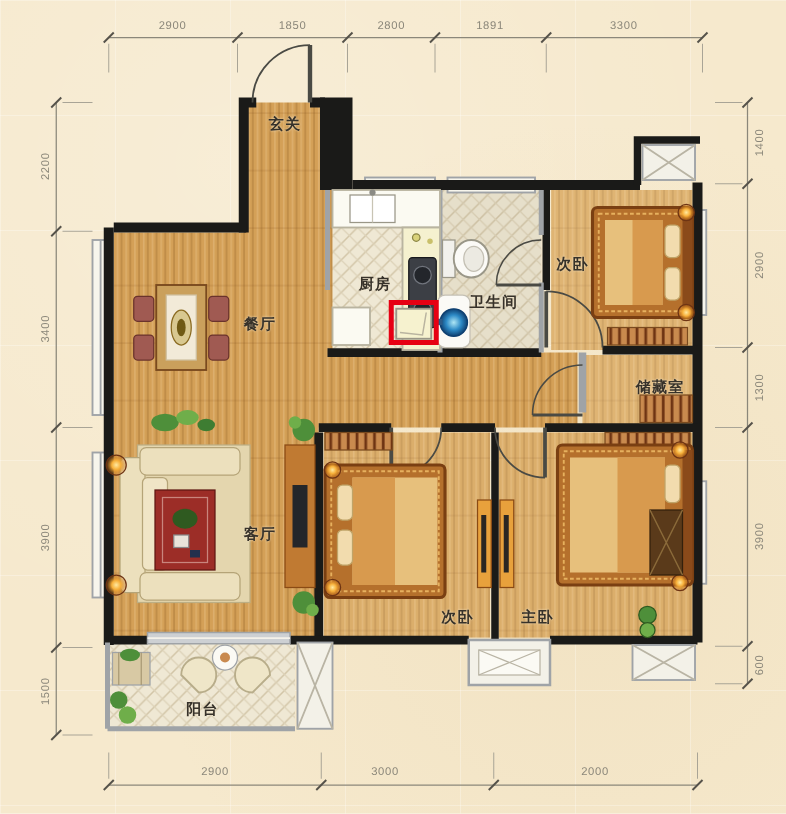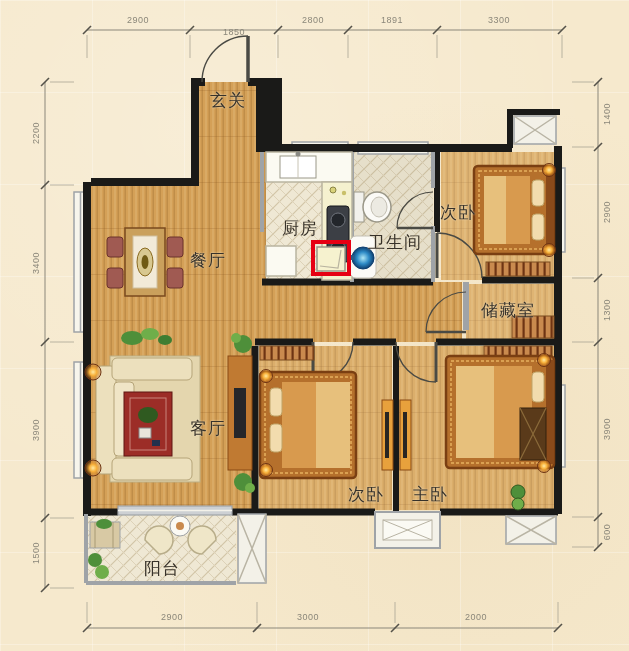--- a/index.html
+++ b/index.html
@@ -10,21 +10,21 @@
     background-image:
       linear-gradient(rgba(255,255,255,.28) 1px, rgba(255,255,255,0) 1px),
       linear-gradient(90deg, rgba(255,255,255,.28) 1px, rgba(255,255,255,0) 1px),
       radial-gradient(circle at 30% 20%, rgba(255,255,255,.18), rgba(0,0,0,0) 60%),
       radial-gradient(circle at 75% 70%, rgba(210,180,120,.12), rgba(0,0,0,0) 55%);
     background-size:92px 92px, 92px 92px, 100% 100%, 100% 100%;
   }
   svg.plan{position:absolute;left:0;top:0;}
   .room-label{
     position:absolute;transform:translate(-50%,-50%);
-    font-size:17px;font-weight:normal;color:#37322a;letter-spacing:1px;white-space:nowrap;
+    font-size:12px;font-weight:bold;color:#37322a;letter-spacing:1px;white-space:nowrap;
     text-shadow:0 0 2px rgba(246,233,205,.9);
   }
   .dim-label{
     position:absolute;transform:translate(-50%,-50%);
     font-size:9px;color:#8b877a;letter-spacing:.5px;white-space:nowrap;
   }
   .dim-label.v{transform:translate(-50%,-50%) rotate(-90deg);}
   .highlight-box{
     position:absolute;left:311px;top:240px;width:40px;height:36px;
     border:4px solid #e60013;box-sizing:border-box;
@@ -367,28 +367,28 @@
           <line x1="594" y1="551" x2="602" y2="543"></line>
       </g>
     </g>
   </svg>
 
   <div class="room-label" style="left:228px;top:100px">玄关</div>
   <div class="room-label" style="left:300px;top:228px">厨房</div>
   <div class="room-label" style="left:395px;top:242px">卫生间</div>
   <div class="room-label" style="left:458px;top:212px">次卧</div>
   <div class="room-label" style="left:208px;top:260px">餐厅</div>
-  <div class="room-label" style="left:508px;top:310px">储藏室</div>
+  <div class="room-label" style="left:528px;top:310px">储藏室</div>
   <div class="room-label" style="left:208px;top:428px">客厅</div>
   <div class="room-label" style="left:366px;top:494px">次卧</div>
   <div class="room-label" style="left:430px;top:494px">主卧</div>
   <div class="room-label" style="left:162px;top:568px">阳台</div>
 
   <div class="dim-label" style="left:138px;top:20px">2900</div>
-  <div class="dim-label" style="left:234px;top:32px">1850</div>
+  <div class="dim-label" style="left:234px;top:20px">1850</div>
   <div class="dim-label" style="left:313px;top:20px">2800</div>
   <div class="dim-label" style="left:392px;top:20px">1891</div>
   <div class="dim-label" style="left:499px;top:20px">3300</div>
 
   <div class="dim-label" style="left:172px;top:617px">2900</div>
   <div class="dim-label" style="left:308px;top:617px">3000</div>
   <div class="dim-label" style="left:476px;top:617px">2000</div>
 
   <div class="dim-label v" style="left:36px;top:133px">2200</div>
   <div class="dim-label v" style="left:36px;top:263px">3400</div>

